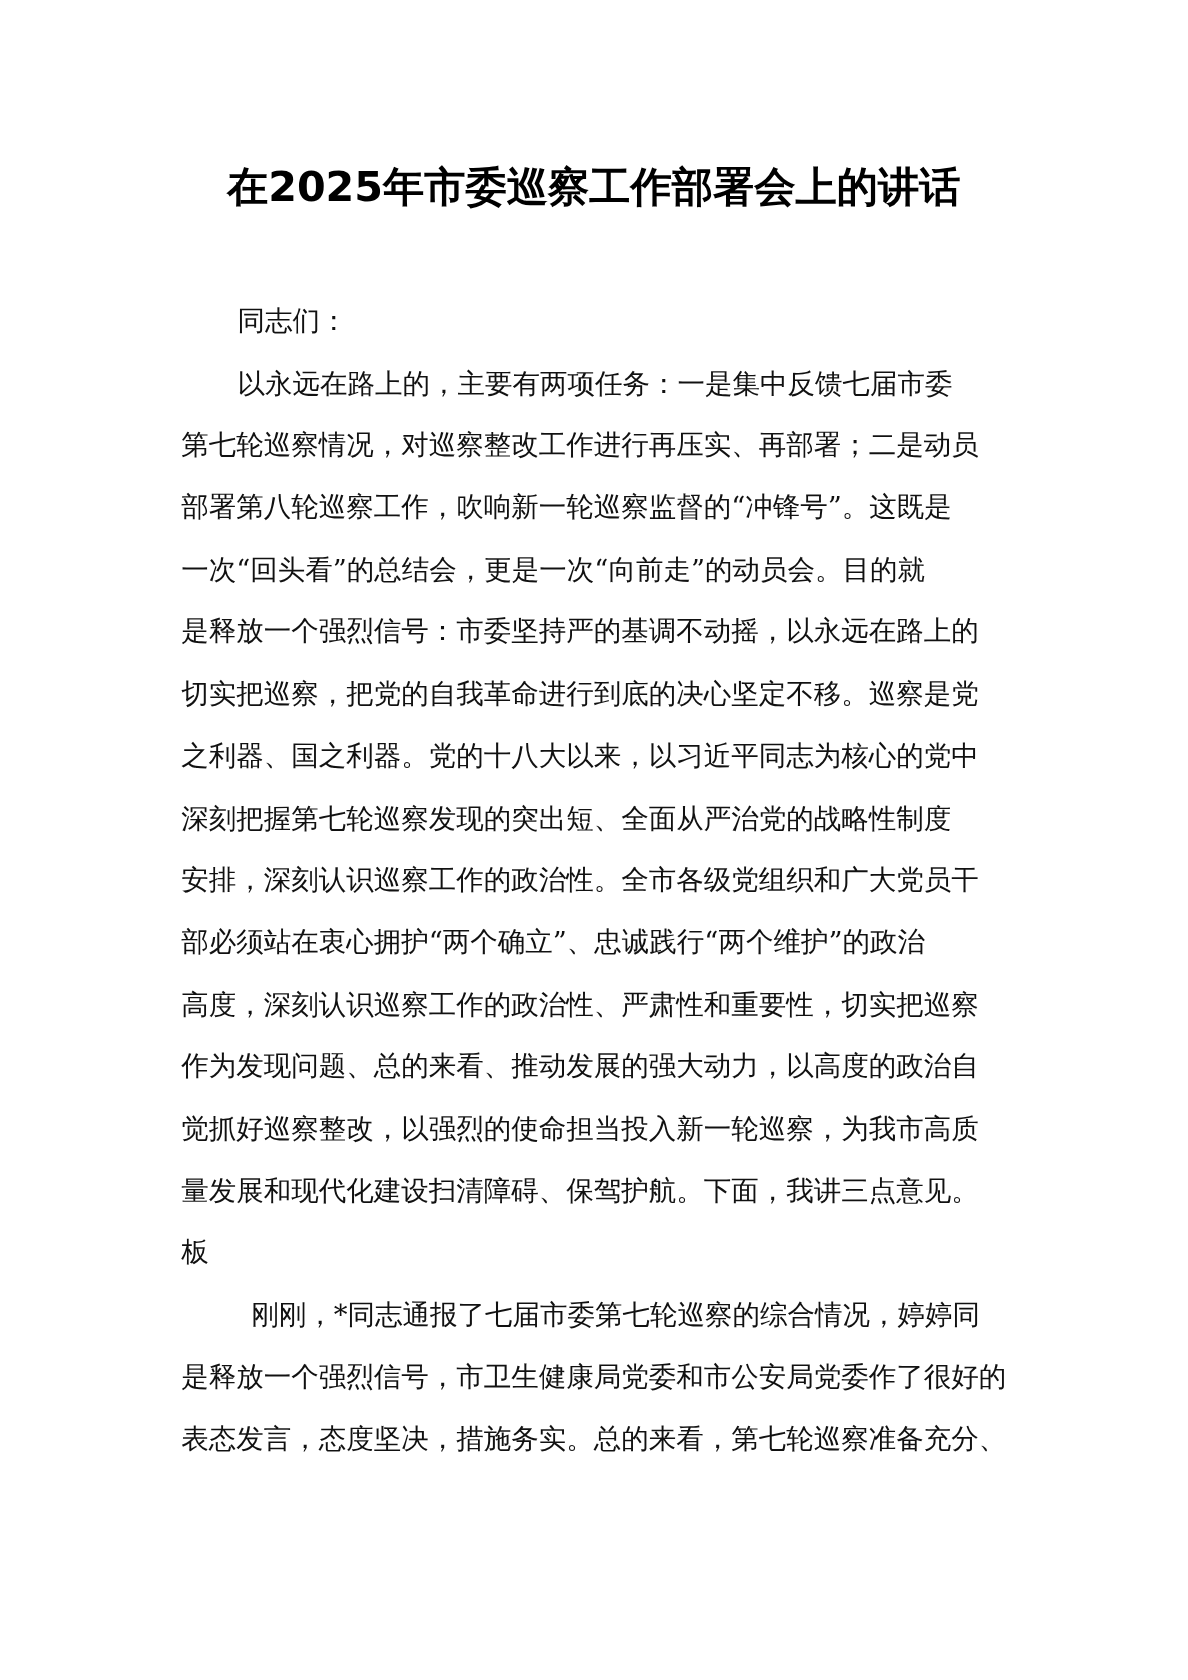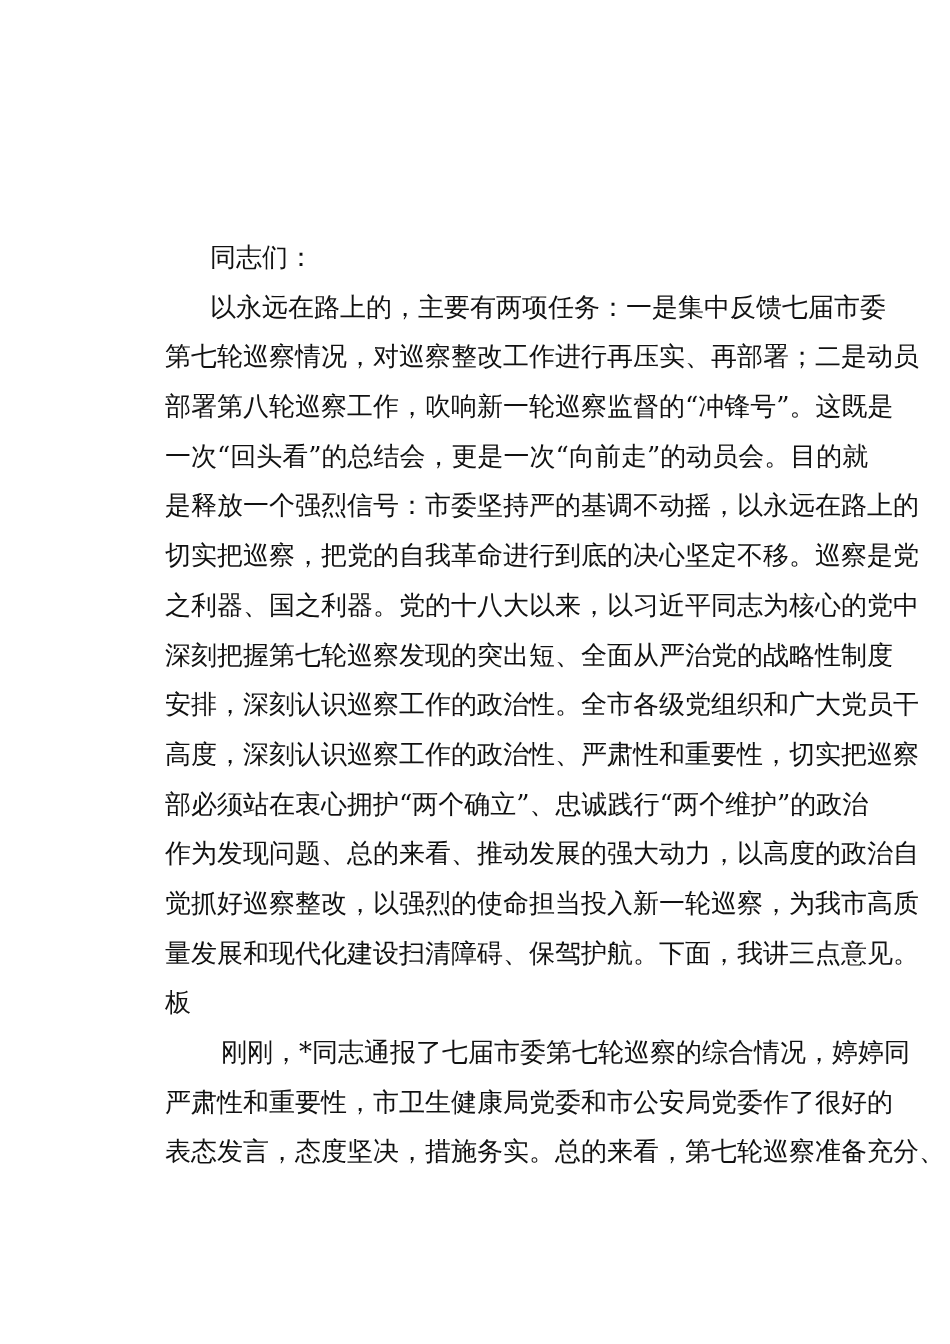--- a/index.html
+++ b/index.html
@@ -10,45 +10,46 @@
     }
     .page { position: absolute; left: 0; top: 0; width: 950px; height: 1344px; background: #fff; }
     .title {
       position: absolute; left: 0; top: 128px; width: 950px;
       text-align: center;
       font-family: "DejaVu Sans", "Liberation Sans", sans-serif;
       font-weight: bold; font-size: 33px; letter-spacing: 0px; color: #000;
     }
     .body-text {
       position: absolute; left: 145px; top: 233px; width: 680px;
-      font-size: 26px; line-height: 49.7px; margin-left: 20px;
+      font-size: 22px; line-height: 49.7px;
     }
     .line { white-space: nowrap; height: 49.7px; }
     .indent1 { padding-left: 45px; }
     .indent2 { padding-left: 56px; }
   </style>
 </head>
 <body>
 
 <div class="page">
+  <div class="title">在2025年市委巡察工作部署会上的讲话</div>
 
   <div class="body-text">
     <div class="line indent1">同志们：</div>
     <div class="line indent1">以永远在路上的，主要有两项任务：一是集中反馈七届市委</div>
     <div class="line">第七轮巡察情况，对巡察整改工作进行再压实、再部署；二是动员</div>
     <div class="line">部署第八轮巡察工作，吹响新一轮巡察监督的“冲锋号”。这既是</div>
     <div class="line">一次“回头看”的总结会，更是一次“向前走”的动员会。目的就</div>
     <div class="line">是释放一个强烈信号：市委坚持严的基调不动摇，以永远在路上的</div>
     <div class="line">切实把巡察，把党的自我革命进行到底的决心坚定不移。巡察是党</div>
     <div class="line">之利器、国之利器。党的十八大以来，以习近平同志为核心的党中</div>
     <div class="line">深刻把握第七轮巡察发现的突出短、全面从严治党的战略性制度</div>
     <div class="line">安排，深刻认识巡察工作的政治性。全市各级党组织和广大党员干</div>
+    <div class="line">部必须站在衷心拥护“两个确立”、忠诚践行“两个维护”的政治</div>
     <div class="line">高度，深刻认识巡察工作的政治性、严肃性和重要性，切实把巡察</div>
-    <div class="line">部必须站在衷心拥护“两个确立”、忠诚践行“两个维护”的政治</div>
     <div class="line">作为发现问题、总的来看、推动发展的强大动力，以高度的政治自</div>
     <div class="line">觉抓好巡察整改，以强烈的使命担当投入新一轮巡察，为我市高质</div>
     <div class="line">量发展和现代化建设扫清障碍、保驾护航。下面，我讲三点意见。</div>
     <div class="line">板</div>
     <div class="line indent2">刚刚，*同志通报了七届市委第七轮巡察的综合情况，婷婷同</div>
-    <div class="line">严肃性和重要性，市卫生健康局党委和市公安局党委作了很好的</div>
+    <div class="line">是释放一个强烈信号，市卫生健康局党委和市公安局党委作了很好的</div>
     <div class="line">表态发言，态度坚决，措施务实。总的来看，第七轮巡察准备充分、</div>
   </div>
 </div>
 
 </body></html>

